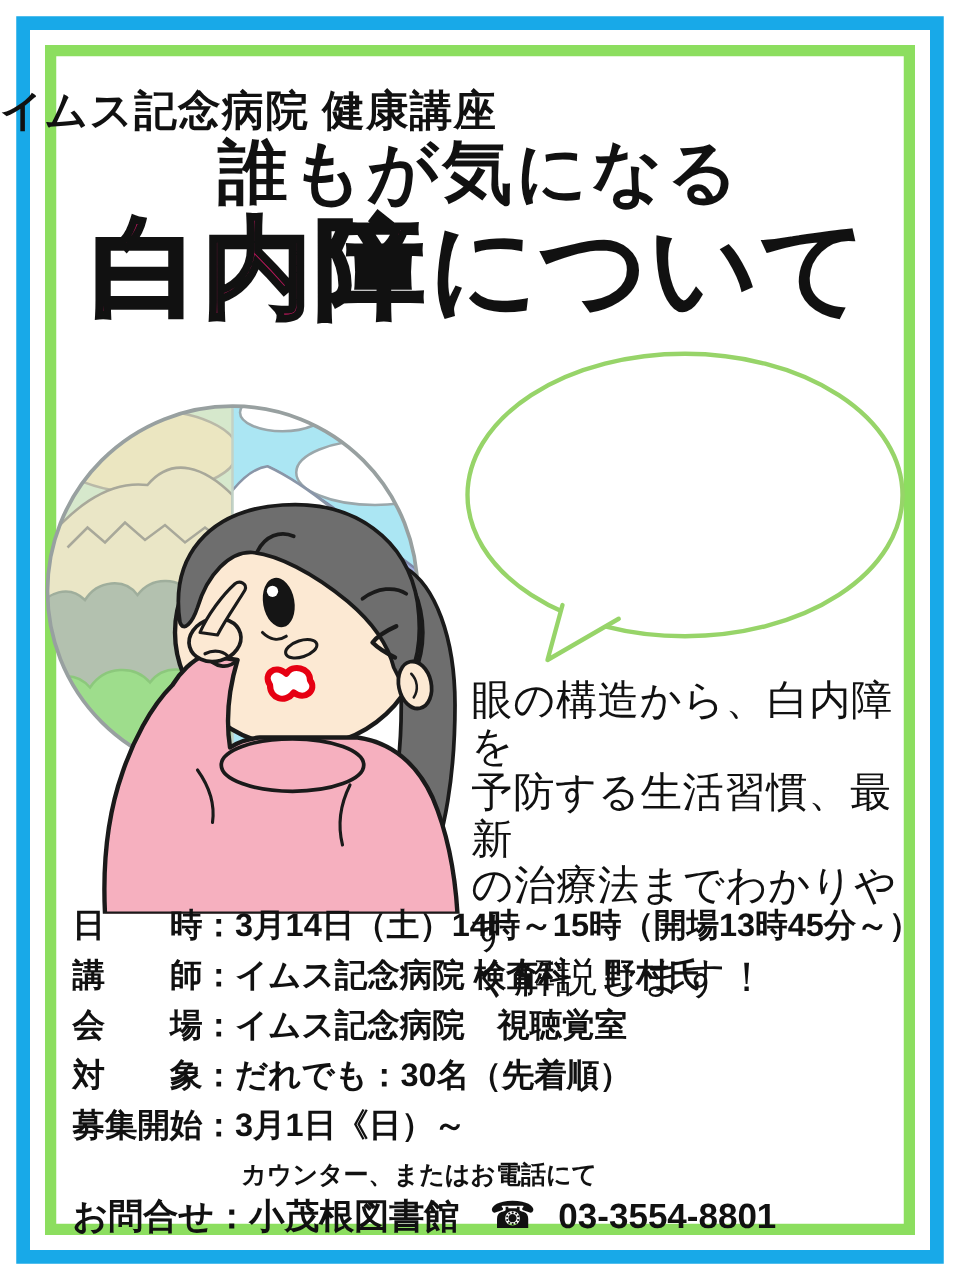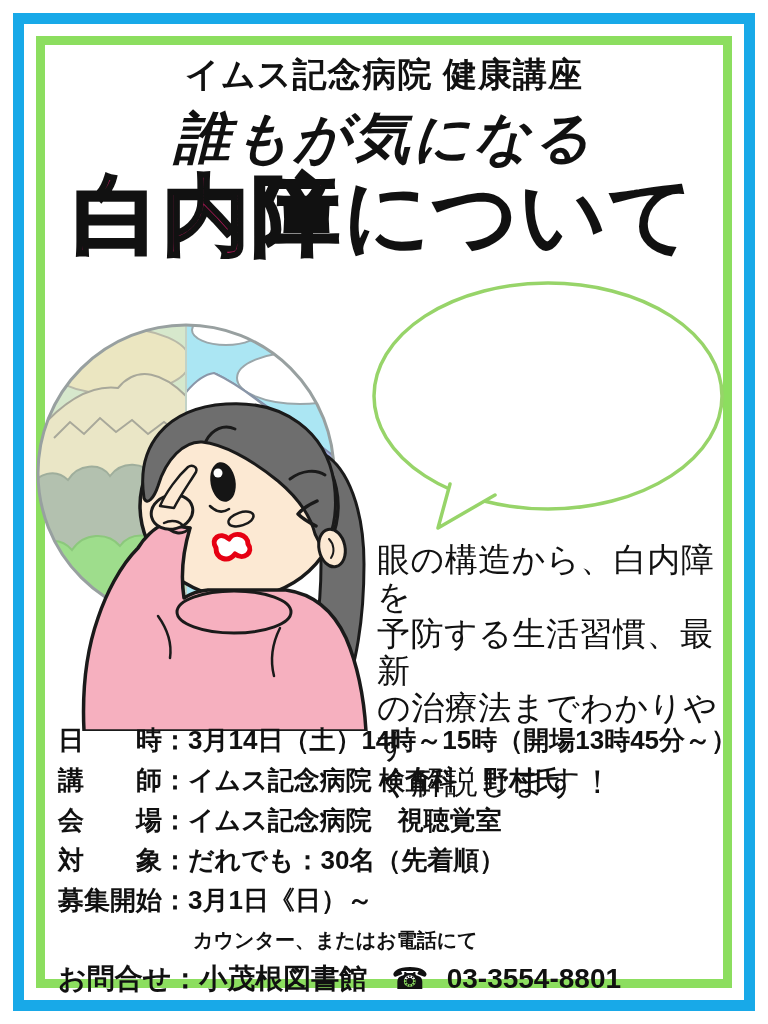--- a/index.html
+++ b/index.html
@@ -3,26 +3,26 @@
 <meta charset="utf-8">
 <style>
   html,body{margin:0;padding:0;background:#fff;}
   .poster{
     position:relative;width:768px;height:1024px;background:#fff;overflow:hidden;
     font-family:"Liberation Sans","DejaVu Sans",sans-serif;color:#111;
   }
   .frame-blue{position:absolute;inset:13px;border:11px solid var(--frame-blue);}
   .frame-green{position:absolute;inset:36px;border:9px solid var(--frame-green);}
   .subtitle{
-    position:absolute;top:57px;left:0;width:100%;text-align:center;
+    position:absolute;top:72px;left:0;width:100%;text-align:left;
     font-size:34px;font-weight:bold;line-height:1;letter-spacing:1px;
   }
   .title2{
     position:absolute;top:110px;left:0;width:100%;text-align:center;
-    font-size:56px;font-weight:bold;line-height:1;letter-spacing:3px;font-style:italic;
+    font-size:56px;font-weight:bold;line-height:1;letter-spacing:3px;
   }
   .title1{
     position:absolute;top:172px;left:0;width:100%;text-align:center;
     font-size:86px;font-weight:bold;line-height:1;white-space:nowrap;
   }
   .title1 .outlined{
     color:#be185d;-webkit-text-stroke:3.5px #111;letter-spacing:4px;
   }
   .illustration{position:absolute;left:26px;top:276px;width:350px;height:455px;}
   .bubble{position:absolute;left:358px;top:276px;width:390px;height:272px;}
@@ -36,21 +36,21 @@
     font-size:33px;font-weight:normal;line-height:37px;white-space:pre-line;
     letter-spacing:0.5px;
   }
   .details{position:absolute;left:58px;top:727px;width:672px;}
   .detail-row{font-size:26px;font-weight:bold;line-height:27px;margin-bottom:13px;white-space:nowrap;}
   .detail-row .lbl{display:inline-block;}
   .application-line{
     font-size:20px;font-weight:bold;line-height:27px;margin:0 0 0 135px;white-space:nowrap;
   }
   .contact-row{
-    font-size:28px;font-weight:bold;line-height:29px;margin-top:10px;white-space:nowrap;
+    font-size:28px;font-weight:bold;line-height:29px;margin-top:4px;white-space:nowrap;
     display:flex;align-items:center;
   }
   .contact-row .phone-ic{margin:0 18px 0 24px;font-size:30px;}
 </style>
 </head>
 <body>
 
 <div class="poster">
   <div class="frame-blue"></div>
   <div class="frame-green"></div>

